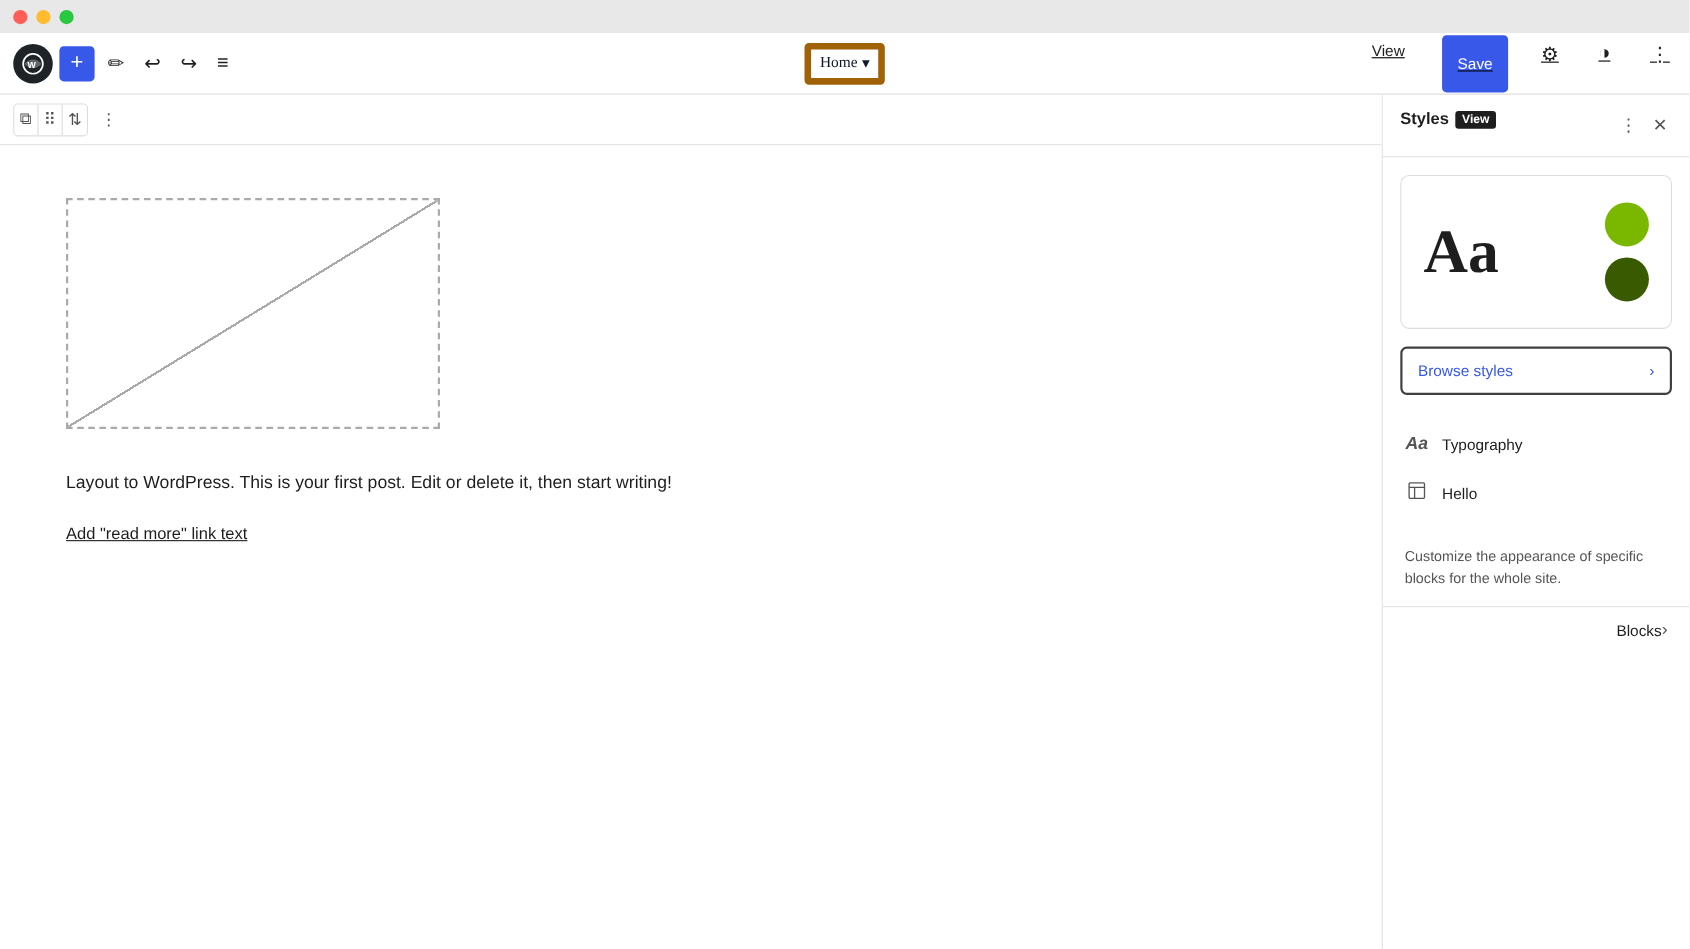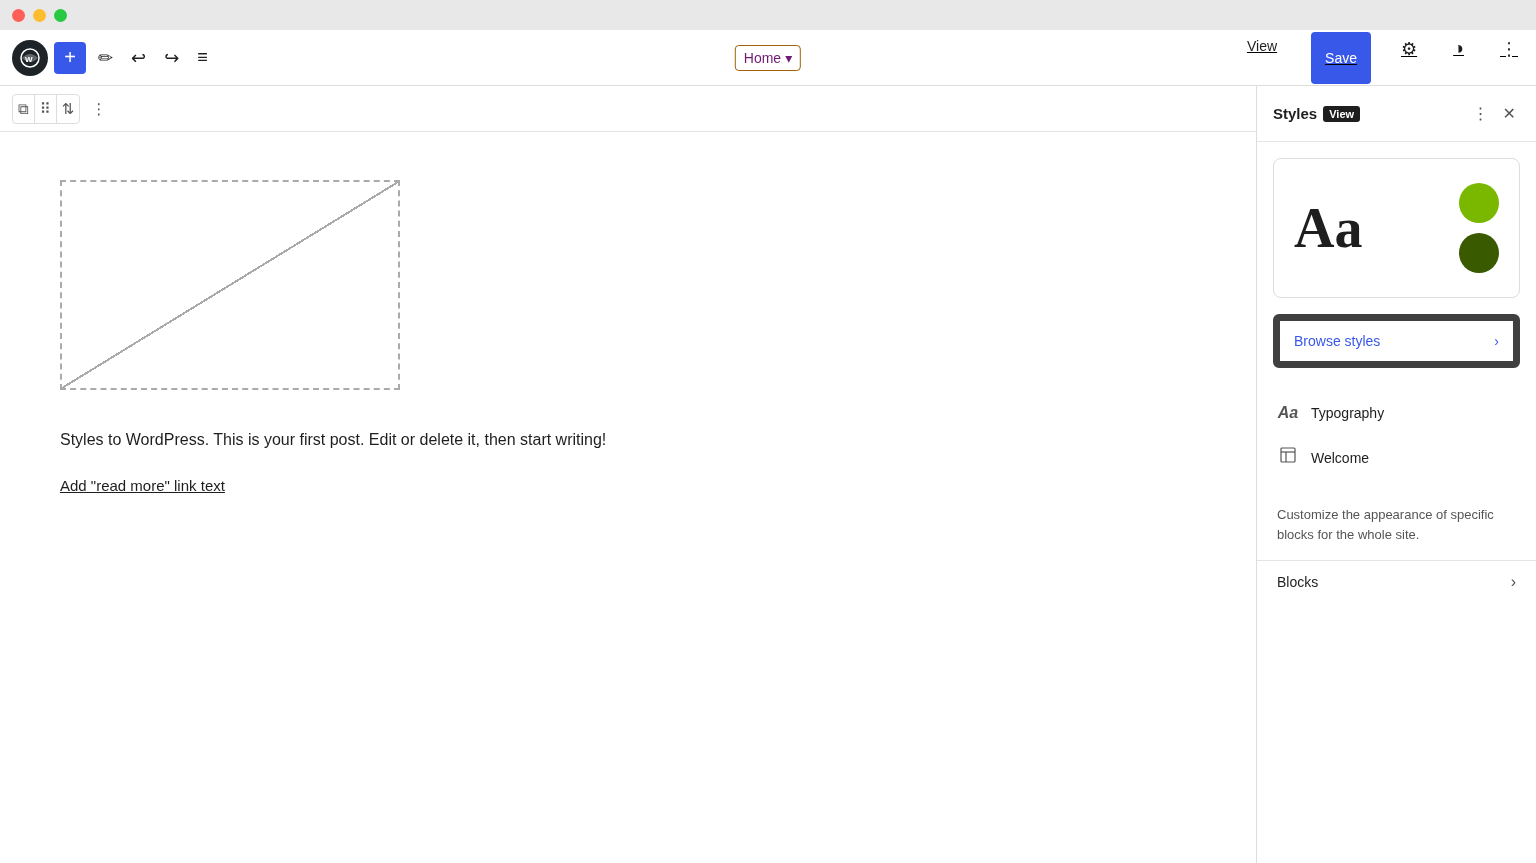--- a/index.html
+++ b/index.html
@@ -108,25 +108,26 @@
       padding: 6px 10px;
       border-radius: 4px;
       font-size: 14px;
       color: #1e1e1e;
     }
     .nav-home {
       display: flex;
       align-items: center;
       gap: 4px;
       font-size: 14px;
-      color: #701a75;
+      color: #0f172a;
       cursor: pointer;
       padding: 4px 8px;
       border-radius: 4px;
-      border: 1px solid #a16207;
+      border: 6px solid #a16207;
+      font-family: Liberation Serif, serif;
     }
 
     
     .main {
       display: flex;
       flex: 1;
       overflow: hidden;
     }
 
     
@@ -232,21 +233,21 @@
     .sidebar {
       width: 280px;
       background: #fff;
       border-left: 1px solid #ddd;
       display: flex;
       flex-direction: column;
       overflow-y: auto;
     }
     .sidebar-header {
       display: flex;
-      align-items: center;
+      align-items: flex-start;
       justify-content: space-between;
       padding: 14px 16px;
       border-bottom: 1px solid #e2e4e7;
     }
     .sidebar-title {
       font-size: 15px;
       font-weight: 600;
       color: #1e1e1e;
     }
     .beta-badge {
@@ -305,21 +306,21 @@
     .color-dot-light { background: #7ab800; }
     .color-dot-dark { background: #3a5a00; }
 
     
     .browse-styles-btn {
       margin: 0 16px 16px;
       display: flex;
       align-items: center;
       justify-content: space-between;
       padding: 12px 14px;
-      border: 7px solid #404040;
+      border: 2px solid #404040;
       border-radius: 6px;
       background: #fff;
       cursor: pointer;
       color: #3858e9;
       font-size: 14px;
       font-weight: 500;
     }
 
     
     .sidebar-menu {
@@ -344,21 +345,21 @@
     .sidebar-description {
       padding: 16px 20px;
       font-size: 13px;
       color: #555;
       line-height: 1.5;
     }
 
     .sidebar-blocks-row {
       display: flex;
       align-items: center;
-      justify-content: space-between;
+      justify-content: flex-end;
       padding: 12px 20px;
       cursor: pointer;
       border-top: 1px solid #e2e4e7;
     }
     .sidebar-blocks-label {
       font-size: 14px;
       color: #1e1e1e;
     }
     .chevron-right {
       color: #555;
@@ -424,21 +425,21 @@
       </div>
       <button class="editor-btn">
         <span>⋮</span>
       </button>
     </div>
 
     <div class="editor-content">
 
       <div class="image-placeholder"></div>
 
-      <p class="post-body">Styles to WordPress. This is your first post. Edit or delete it, then start writing!</p>
+      <p class="post-body">Layout to WordPress. This is your first post. Edit or delete it, then start writing!</p>
       <a class="read-more-link">Add "read more" link text</a>
     </div>
   </div>
 
   <div class="sidebar">
 
     <div class="sidebar-header">
       <div style="display:flex;align-items:center;">
         <span class="sidebar-title">Styles</span>
         <span class="beta-badge">View</span>
@@ -468,21 +469,21 @@
         <span>Typography</span>
       </div>
       <div class="sidebar-menu-item">
         <span class="menu-icon">
           <svg width="18" height="18" viewBox="0 0 18 18" fill="none" xmlns="http://www.w3.org/2000/svg">
             <rect x="2" y="2" width="14" height="14" rx="1" stroke="#555" stroke-width="1.2" fill="none"></rect>
             <line x1="2" y1="6" x2="16" y2="6" stroke="#555" stroke-width="1.2"></line>
             <line x1="7" y1="6" x2="7" y2="16" stroke="#555" stroke-width="1.2"></line>
           </svg>
         </span>
-        <span>Welcome</span>
+        <span>Hello</span>
       </div>
     </div>
 
     <p class="sidebar-description">Customize the appearance of specific blocks for the whole site.</p>
 
     <div class="sidebar-blocks-row">
       <span class="sidebar-blocks-label">Blocks</span>
       <span class="chevron-right">›</span>
     </div>
 

